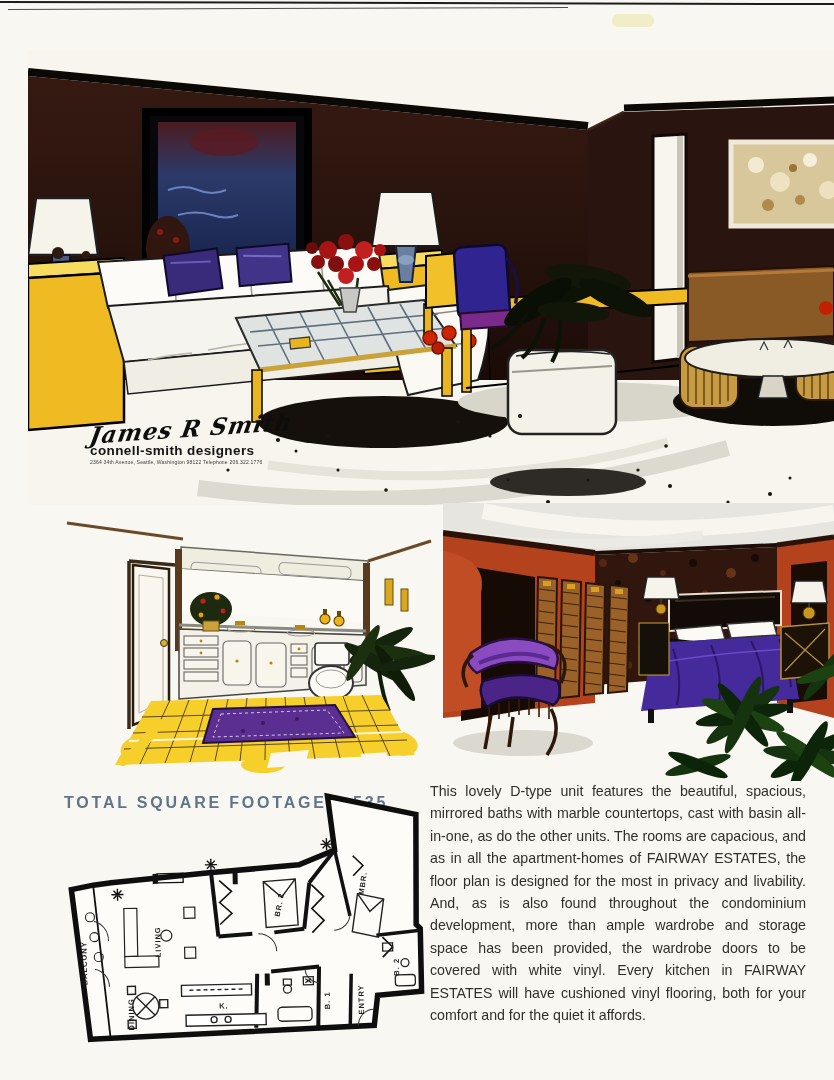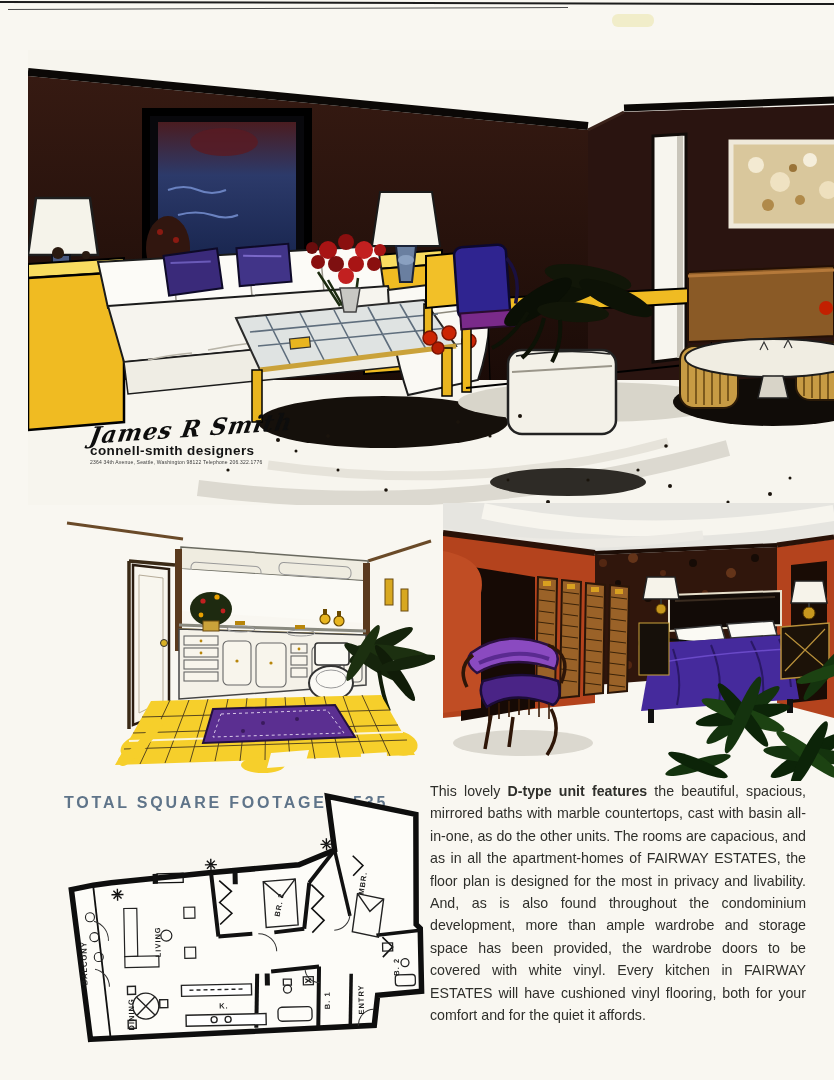--- a/index.html
+++ b/index.html
@@ -14,21 +14,21 @@
   .sig{left:90px;top:414px;width:220px;}
   .sig-name{font-family:"DejaVu Serif",serif;font-style:italic;font-weight:bold;font-size:23px;
             color:#0d0d0d;transform:rotate(-4deg) skewX(-14deg);letter-spacing:1px;white-space:nowrap;}
   .sig-firm{font-weight:bold;font-size:13.5px;color:#141414;letter-spacing:.4px;margin-top:2px;}
   .sig-addr{font-size:5px;color:#3a3a3a;letter-spacing:.2px;margin-top:1px;white-space:nowrap;}
   
   .fp-heading{left:64px;top:794px;width:320px;font-size:16px;font-weight:bold;letter-spacing:2.8px;
               color:#5f7489;white-space:nowrap;}
   .desc{left:430px;top:780px;width:376px;font-size:14.2px;line-height:22.4px;color:#2f2f2b;
         text-align:justify;}
-  .desc b{font-weight:bold;}
+  .desc b{font-weight:normal;}
   svg text{font-family:"Liberation Sans",sans-serif;}
   .plan-label{font-size:7.5px;font-weight:bold;letter-spacing:1px;fill:#1c1c1c;}
 </style>
 </head>
 <body>
 
 <div class="page">
 
   <div class="abs scanline1"></div>
   <div class="abs scanline2"></div>

